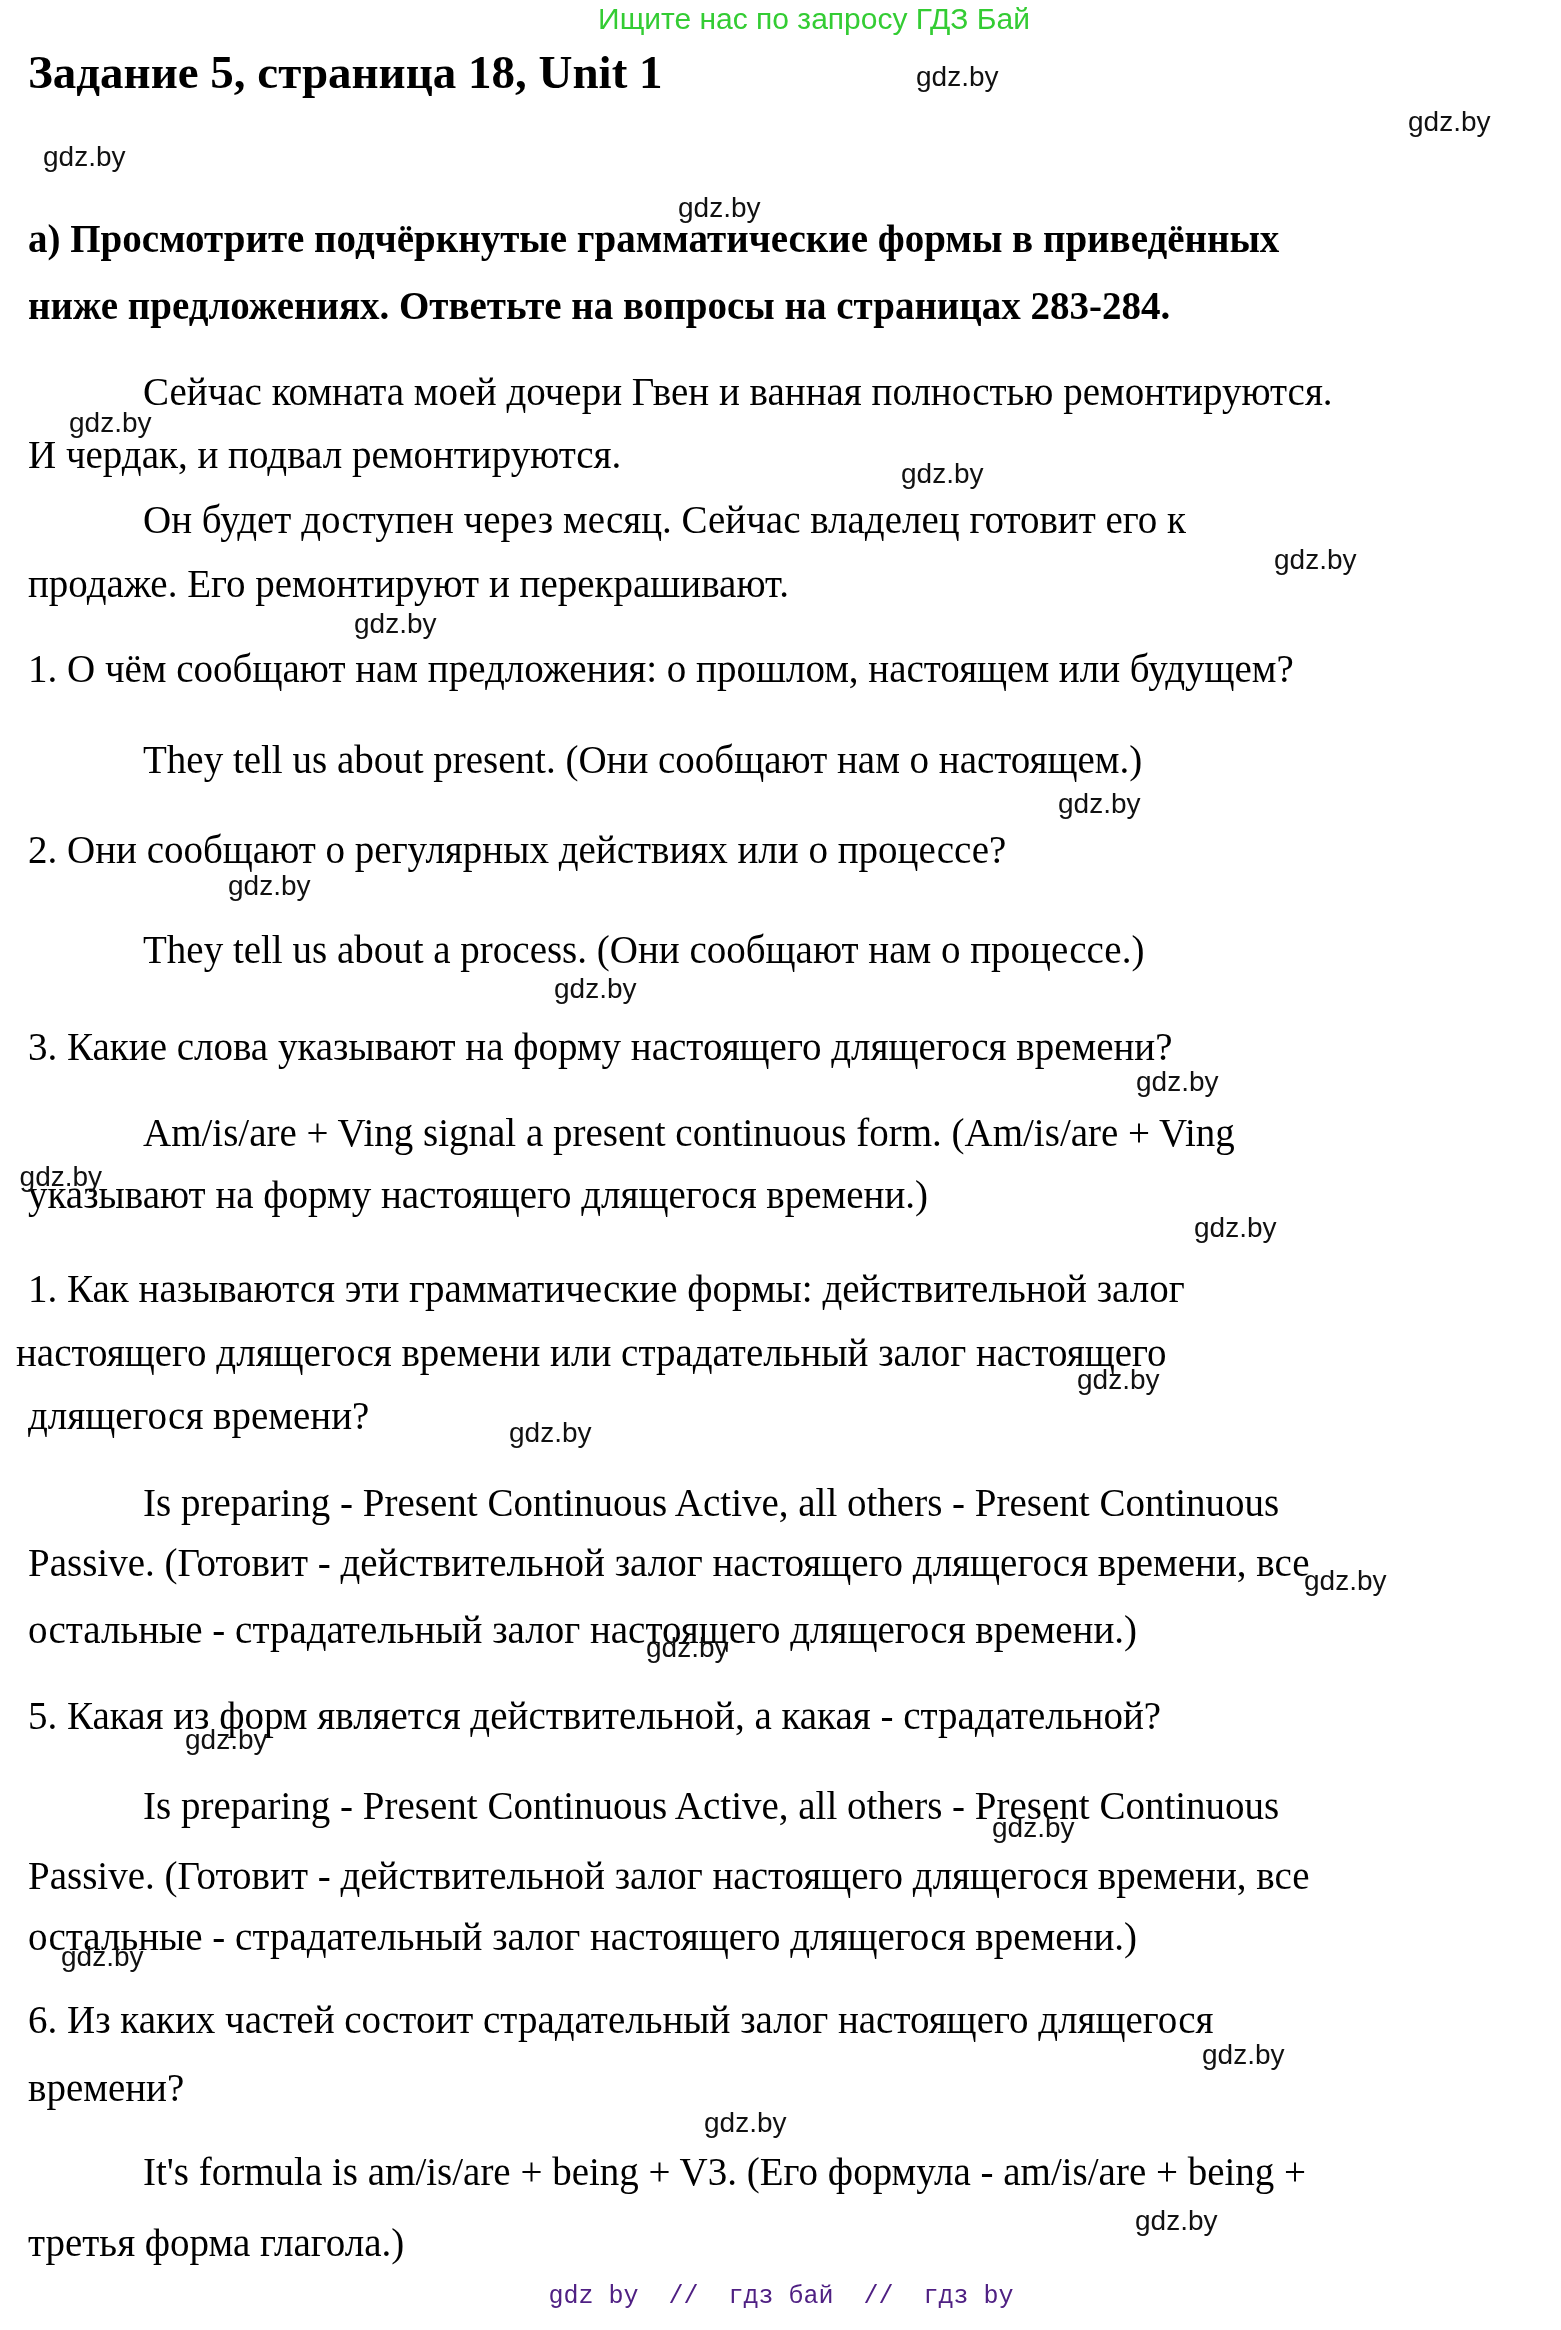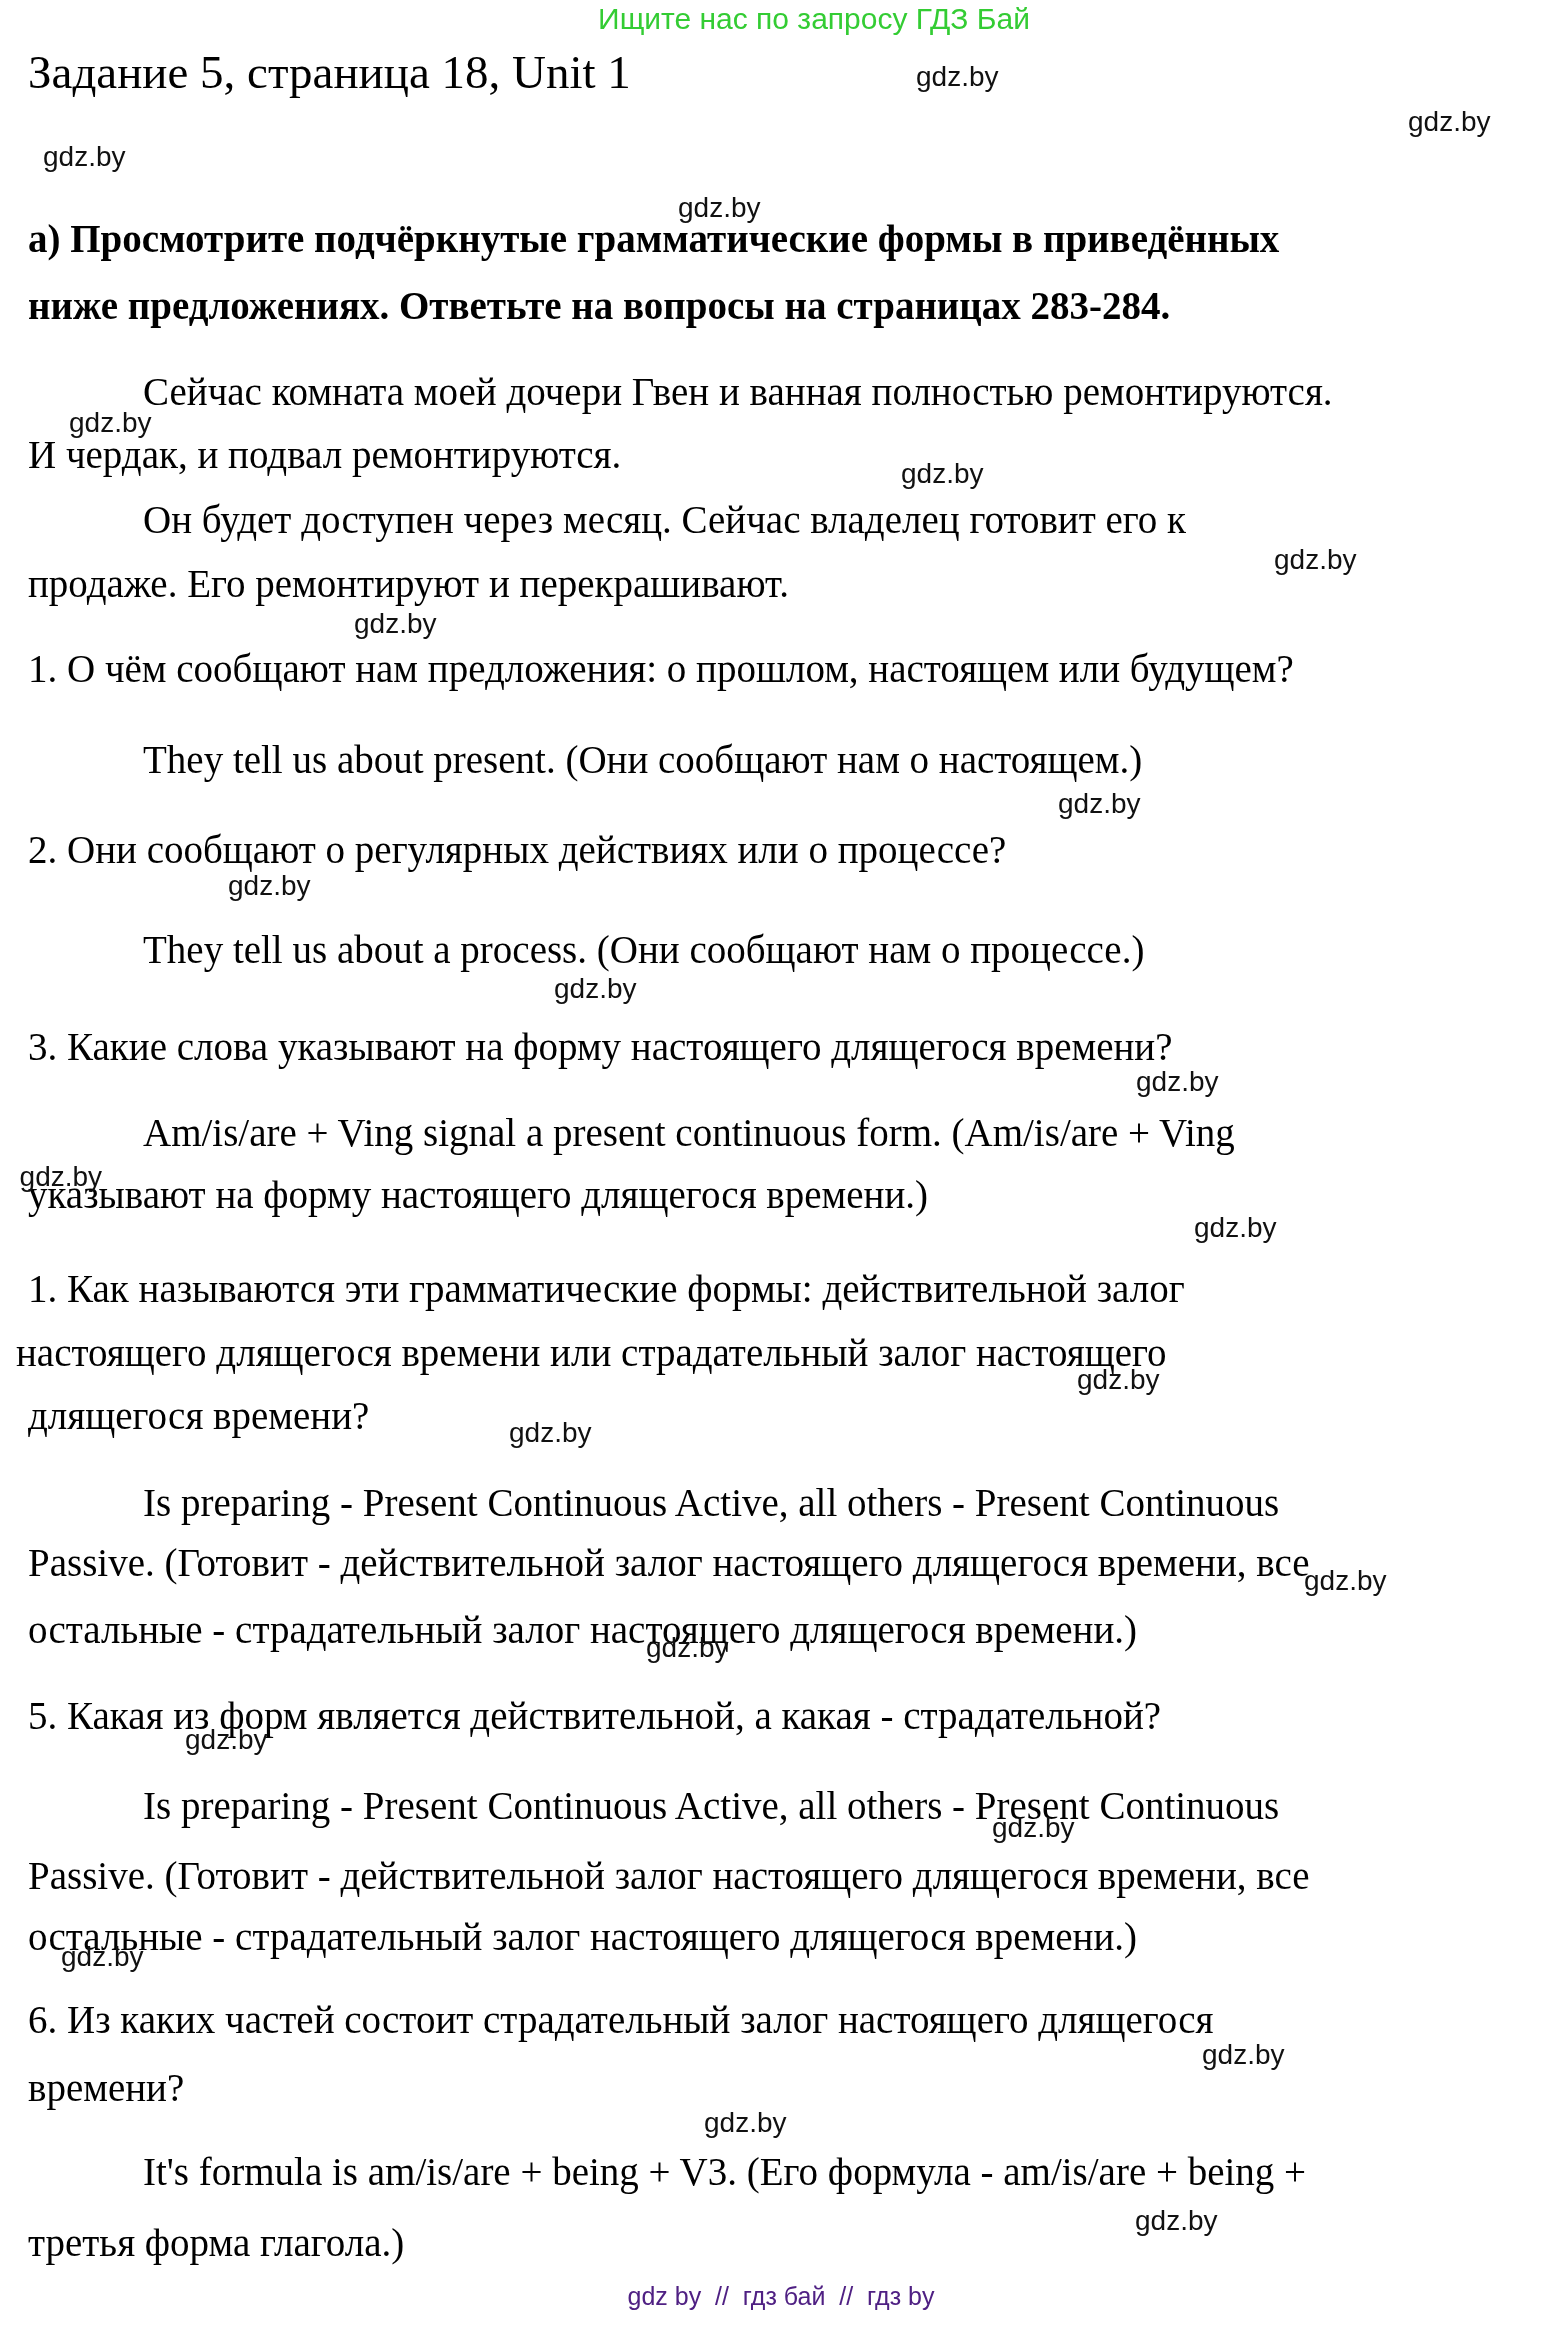--- a/index.html
+++ b/index.html
@@ -17,21 +17,21 @@
     top:1.6px;left:0;width:100%;
     text-align:center;
     font-family:"Liberation Sans", sans-serif;
     font-size:30px;
     white-space:pre;
     margin-left:33px;
   }
   .title{
     position:absolute;
     font-size:47px;
-    font-weight:normal;
+    font-weight:bold;
     white-space:nowrap;
     line-height:1;
   }
   .line{
     position:absolute;
     font-size:39px;
     line-height:1;
     white-space:nowrap;
   }
   .bold{font-weight:bold;}
@@ -114,16 +114,16 @@
   <span class="wm" style="top:1419px;left:509px">gdz.by</span>
   <span class="wm" style="top:1567px;left:1304px">gdz.by</span>
   <span class="wm" style="top:1634px;left:646px">gdz.by</span>
   <span class="wm" style="top:1726px;left:185px">gdz.by</span>
   <span class="wm" style="top:1814px;left:992px">gdz.by</span>
   <span class="wm" style="top:1943px;left:61px">gdz.by</span>
   <span class="wm" style="top:2041px;left:1202px">gdz.by</span>
   <span class="wm" style="top:2109px;left:704px">gdz.by</span>
   <span class="wm" style="top:2207px;left:1135px">gdz.by</span>
 
-  <div class="footer" style="color: rgb(79, 32, 131);">gdz by  //  гдз бай  //  гдз by</div>
+  <div class="footer" style="color: rgb(79, 32, 131); font-family: Liberation Mono, monospace;">gdz by  //  гдз бай  //  гдз by</div>
 
 </div>
 
 
 </body></html>

